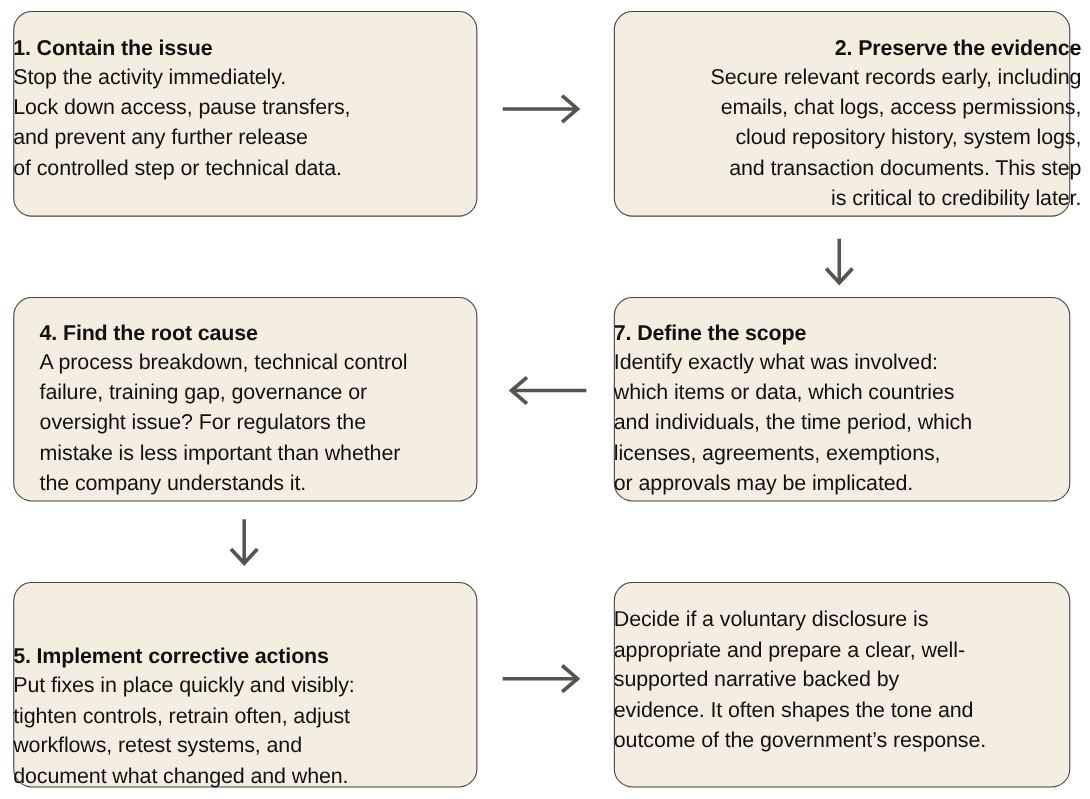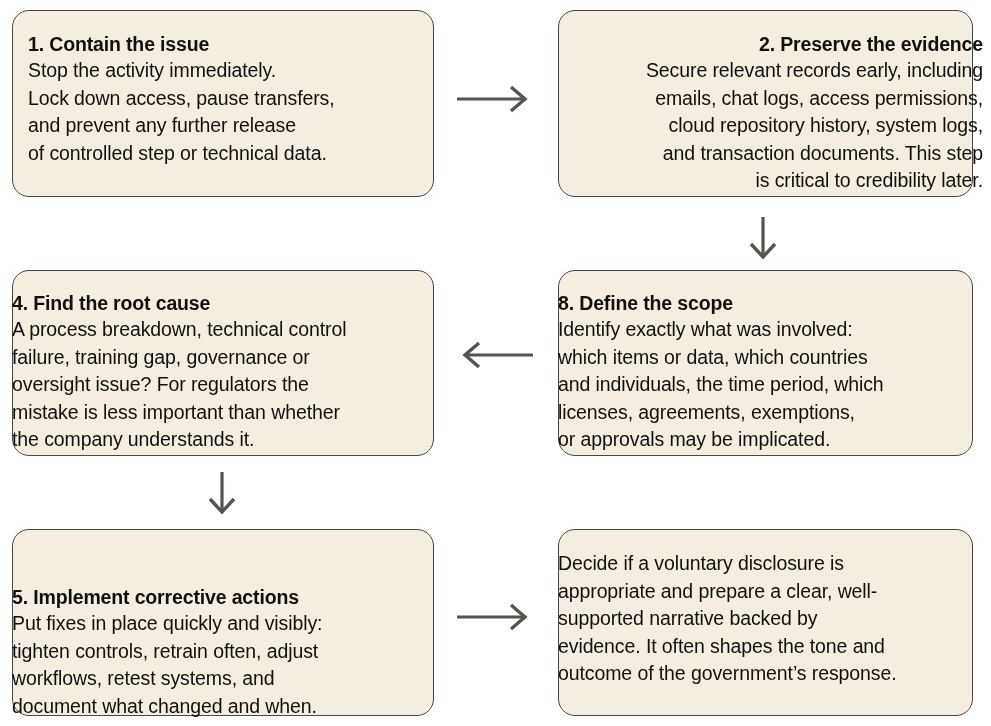--- a/index.html
+++ b/index.html
@@ -54,24 +54,24 @@
   }
 
   
   .card-1 { left: 12px;  top: 10px;  width: 422px; height: 187px; }
   .card-2 { left: 558px; top: 10px;  width: 415px; height: 187px; }
   .card-3 { left: 558px; top: 270px; width: 415px; height: 186px; }
   .card-4 { left: 12px;  top: 270px; width: 422px; height: 186px; }
   .card-5 { left: 12px;  top: 529px; width: 422px; height: 187px; }
   .card-6 { left: 558px; top: 529px; width: 415px; height: 187px; }
 
-  .txt-1 { left: 12px;  top: 31px;  width: 430px; padding-left: 16px; }
+  .txt-1 { left: 12px;  top: 31px;  width: 430px; }
   .txt-2 { left: 558px; top: 31px;  width: 425px; text-align: right; }
   .txt-3 { left: 558px; top: 290px; width: 425px; }
-  .txt-4 { left: 12px;  top: 290px; width: 440px; }
+  .txt-4 { left: 12px;  top: 290px; width: 440px; padding-left: 24px; }
   .txt-5 { left: 12px;  top: 584px; width: 430px; }
   .txt-6 { left: 558px; top: 550px; width: 425px; }
 
   
   .arrow {
     position: absolute;
   }
   .arrow svg { display: block; }
 
   .arrow-1 { left: 455px; top: 82px; }
@@ -99,21 +99,21 @@
     <div class="card-title">2. Preserve the evidence</div>
     <div class="card-body">Secure relevant records early, including
 emails, chat logs, access permissions,
 cloud repository history, system logs,
 and transaction documents. This step
 is critical to credibility later.</div>
   </div>
 
   <div class="card card-3"></div>
   <div class="card-inner txt-3">
-    <div class="card-title">8. Define the scope</div>
+    <div class="card-title">7. Define the scope</div>
     <div class="card-body">Identify exactly what was involved:
 which items or data, which countries
 and individuals, the time period, which
 licenses, agreements, exemptions,
 or approvals may be implicated.</div>
   </div>
 
   <div class="card card-4"></div>
   <div class="card-inner txt-4">
     <div class="card-title">4. Find the root cause</div>

